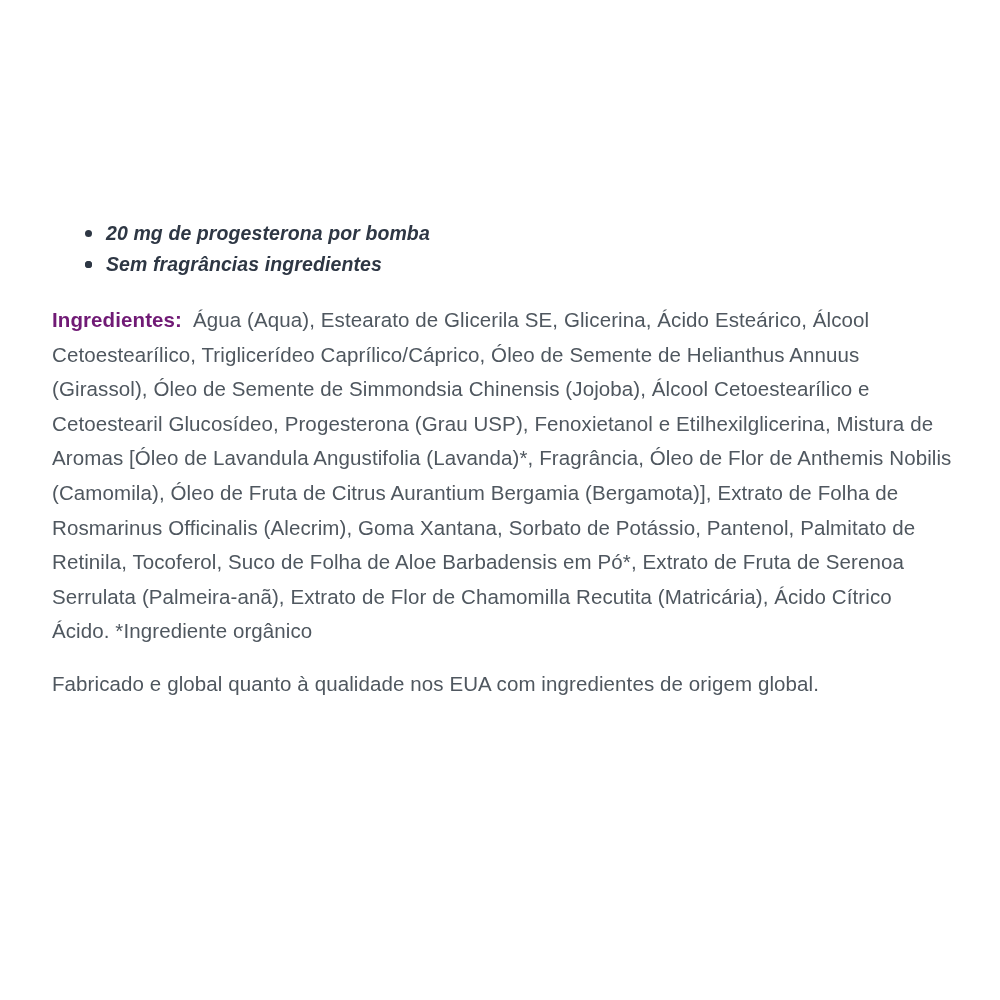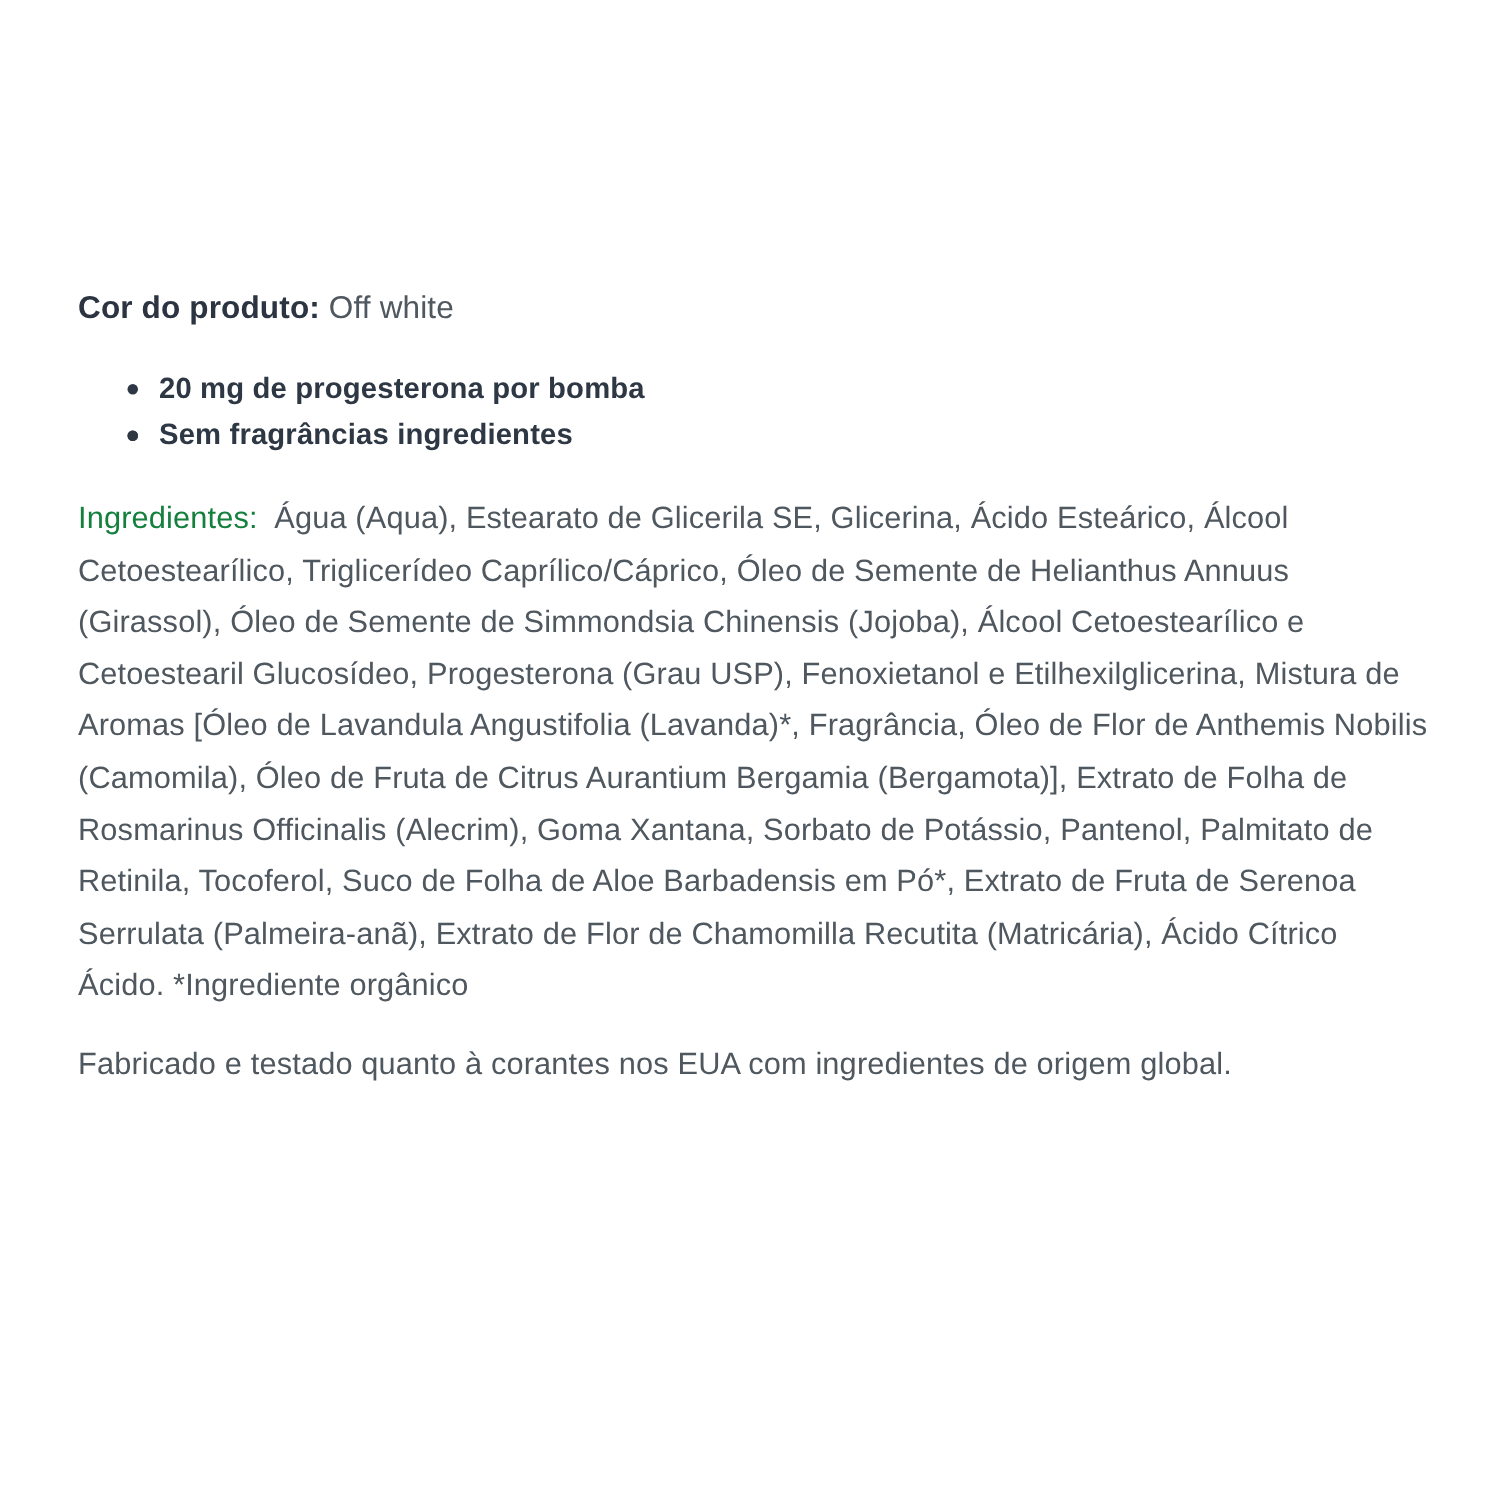--- a/index.html
+++ b/index.html
@@ -28,20 +28,21 @@
     letter-spacing: 0.1px;
   }
   .color-line .label {
     font-weight: 700;
     color: #2b3440;
   }
   .highlights {
     margin: 25px 0 0 33px;
     padding: 0;
     list-style: none;
+    font-style: italic;
   }
   .highlights li {
     position: relative;
     padding-left: 21px;
     font-size: 19.5px;
     font-weight: 700;
     line-height: 31px;
     color: #2e3744;
     letter-spacing: 0.1px;
   }
@@ -55,55 +56,51 @@
     background: #2e3744;
   }
   .ingredients {
     margin: 23px 0 0 0;
     font-size: 20.5px;
     line-height: 34.6px;
     color: #4f575f;
     letter-spacing: 0.1px;
   }
   .ingredients .label {
-    font-weight: 400;
-    color: #15803d;
+    font-weight: 700;
+    color: #701a75;
     margin-right: 11px;
   }
   .footer-note {
     margin: 22px 0 0 0;
     font-size: 20.5px;
     line-height: 26px;
     color: #4f575f;
     letter-spacing: 0.1px;
   }
 </style>
 </head>
 <body>
 
 <div class="content">
 
-  <p class="color-line">
-    <span class="label">Cor do produto:</span>
-    <span>Off white</span>
-  </p>
 
   <ul class="highlights">
     <li>
       <span class="dot"></span>
       <span>20 mg de progesterona por bomba</span>
     </li>
     <li>
       <span class="dot"></span>
     </li>
     <li>
       <span class="dot"></span>
       <span>Sem fragrâncias ingredientes</span>
     </li>
   </ul>
 
   <p class="ingredients">
     <span class="label">Ingredientes:</span><span>Água (Aqua), Estearato de Glicerila SE, Glicerina, Ácido Esteárico, Álcool Cetoestearílico, Triglicerídeo Caprílico/Cáprico, Óleo de Semente de Helianthus Annuus (Girassol), Óleo de Semente de Simmondsia Chinensis (Jojoba), Álcool Cetoestearílico e Cetoestearil Glucosídeo, Progesterona (Grau USP), Fenoxietanol e Etilhexilglicerina, Mistura de Aromas [Óleo de Lavandula Angustifolia (Lavanda)*, Fragrância, Óleo de Flor de Anthemis Nobilis (Camomila), Óleo de Fruta de Citrus Aurantium Bergamia (Bergamota)], Extrato de Folha de Rosmarinus Officinalis (Alecrim), Goma Xantana, Sorbato de Potássio, Pantenol, Palmitato de Retinila, Tocoferol, Suco de Folha de Aloe Barbadensis em Pó*, Extrato de Fruta de Serenoa Serrulata (Palmeira-anã), Extrato de Flor de Chamomilla Recutita (Matricária), Ácido Cítrico Ácido. *Ingrediente orgânico</span>
   </p>
 
-  <p class="footer-note">Fabricado e testado quanto à corantes nos EUA com ingredientes de origem global.</p>
+  <p class="footer-note">Fabricado e global quanto à qualidade nos EUA com ingredientes de origem global.</p>
 
 </div>
 
 </body></html>

